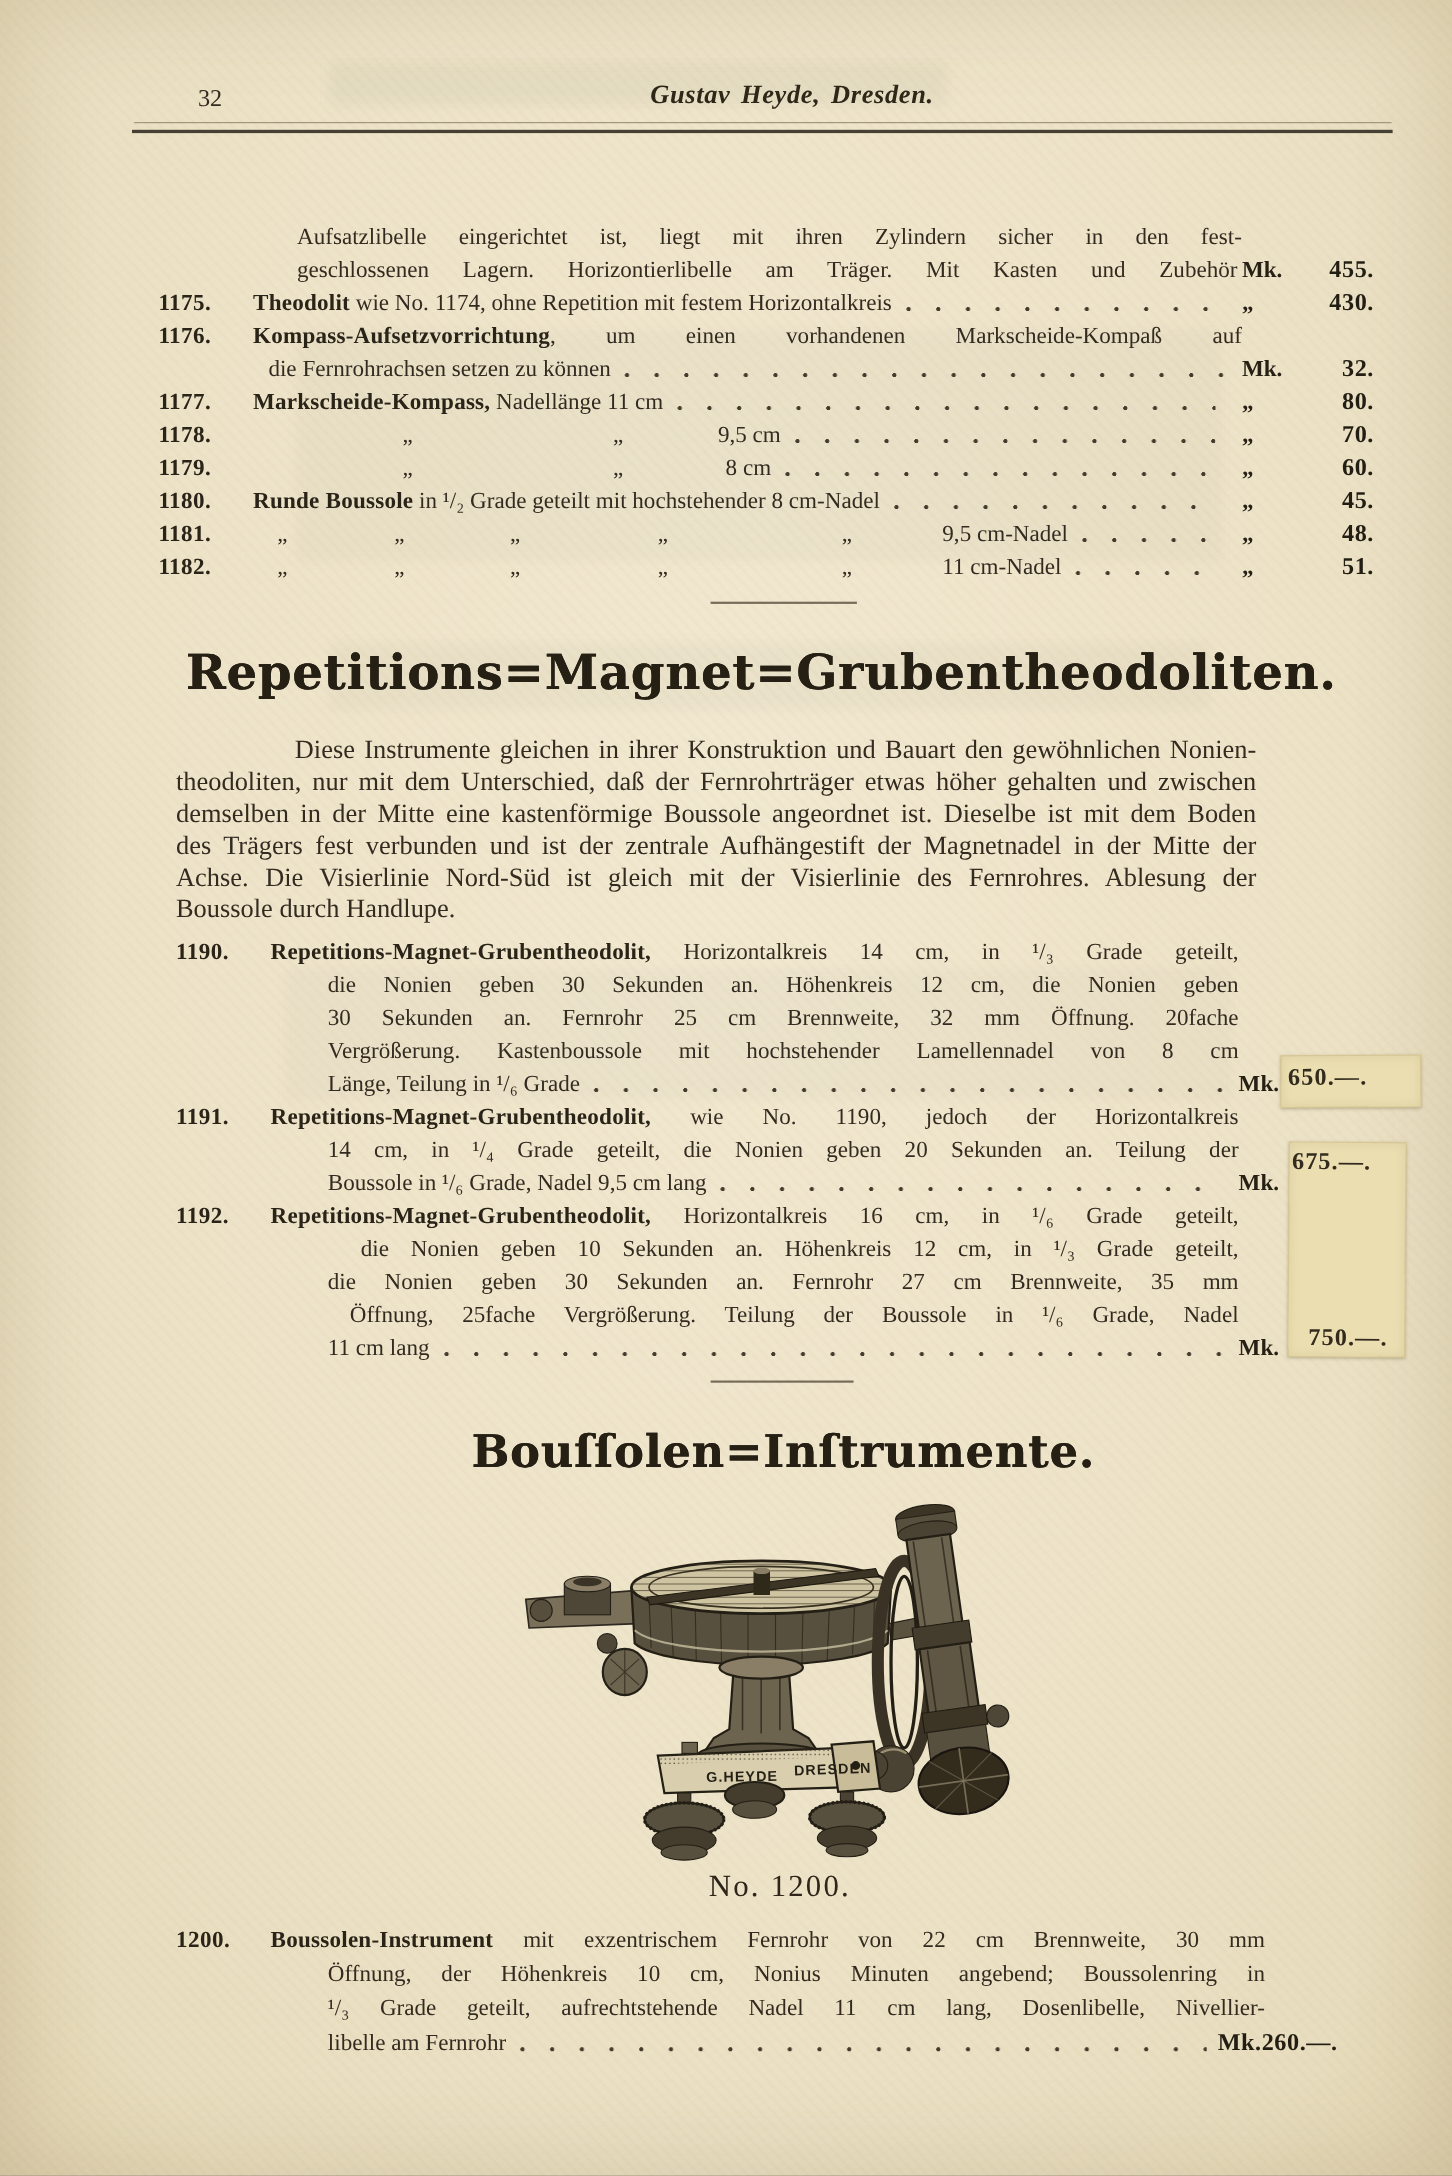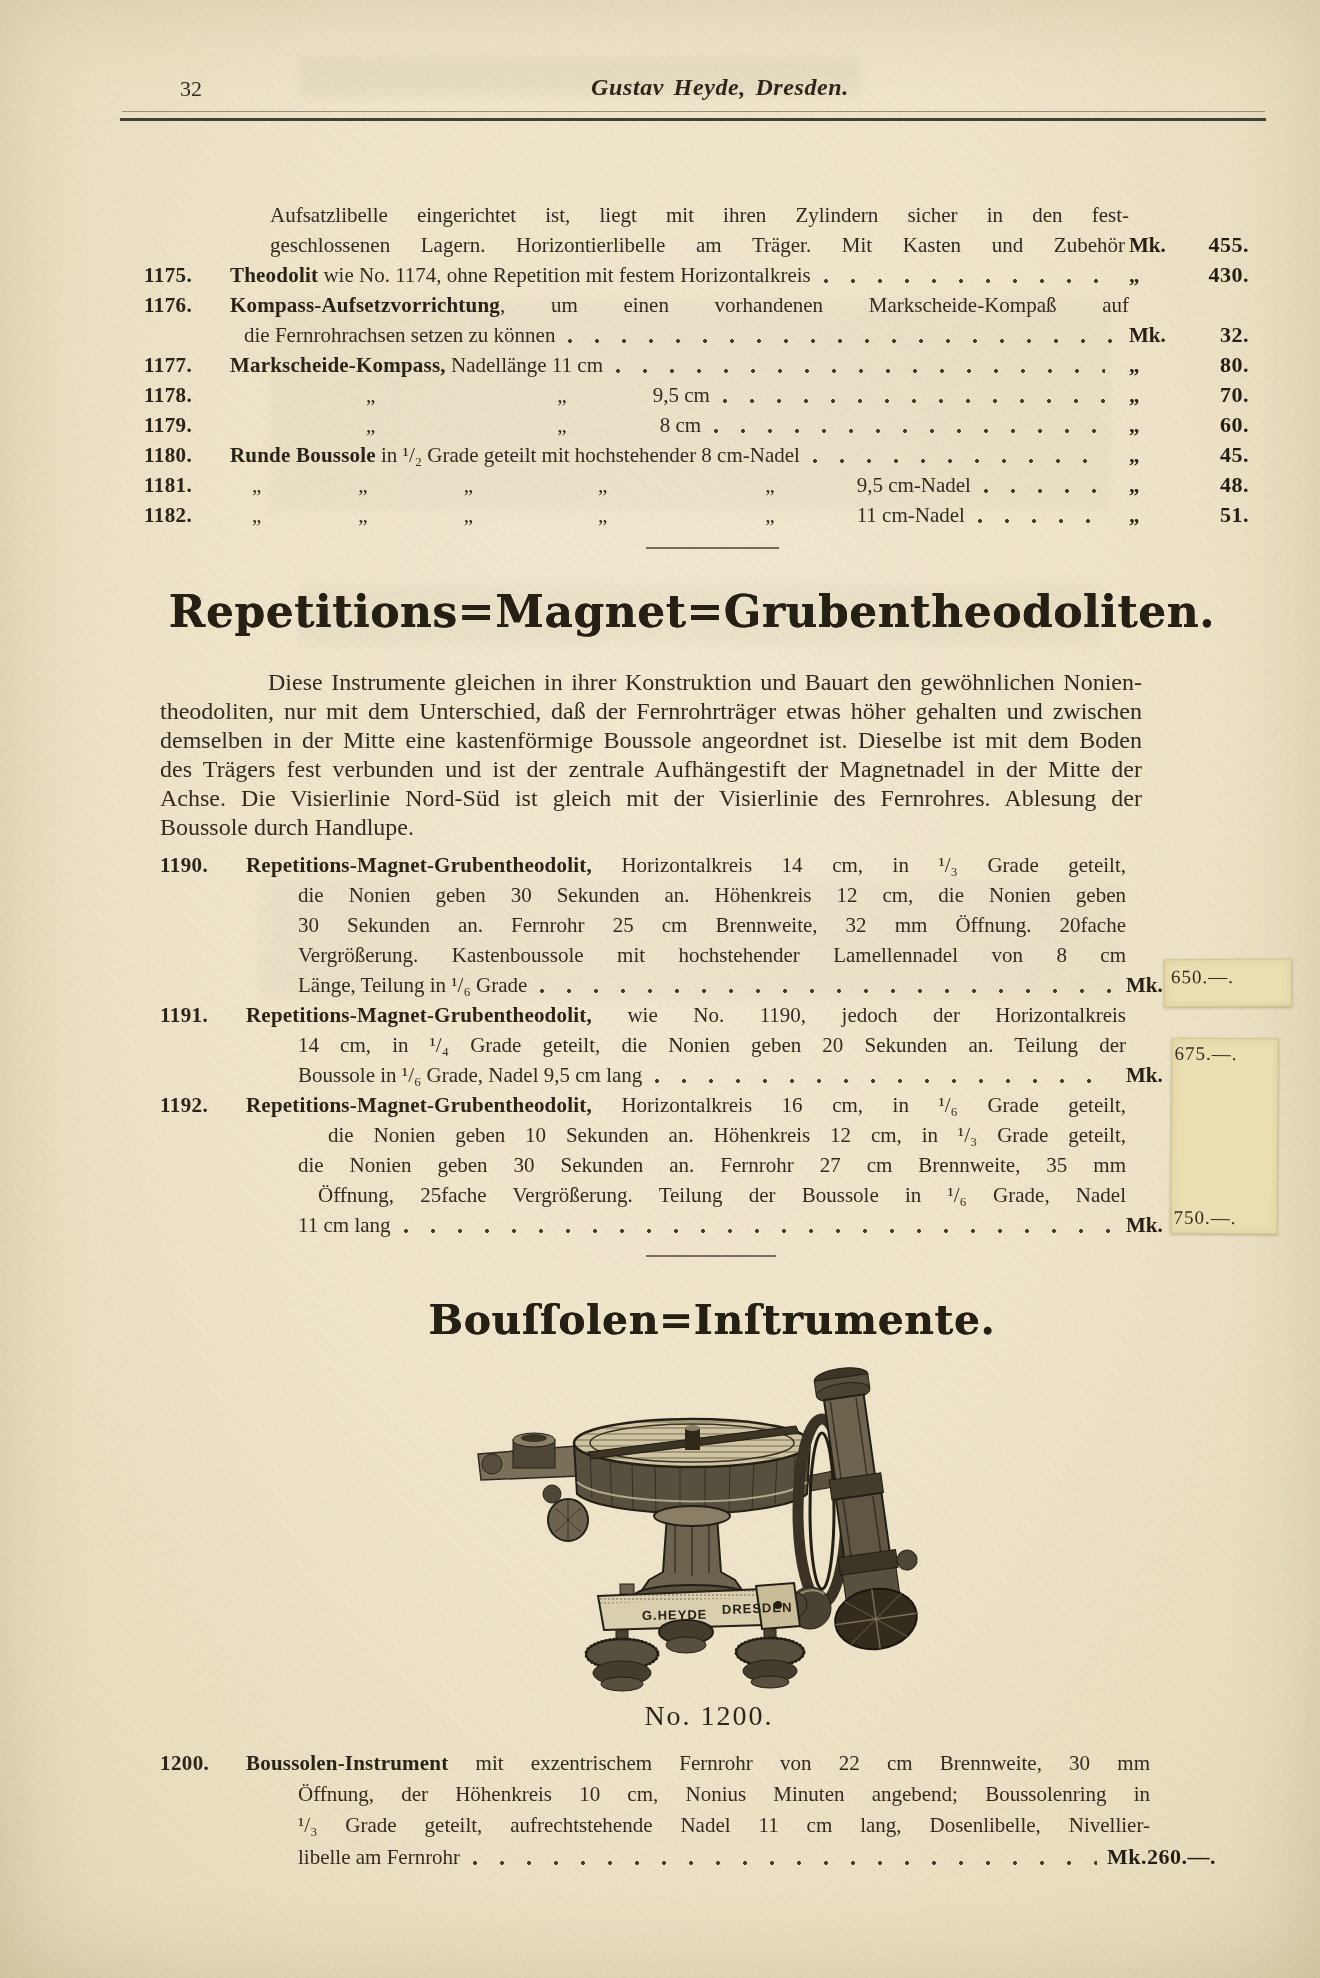--- a/index.html
+++ b/index.html
@@ -39,21 +39,21 @@
   .pline.nolast{text-align-last:auto;}
   
   .secheading{position:absolute;transform:translateX(-50%);font-family:"DejaVu Serif","Liberation Serif",serif;
     font-weight:bold;color:#251f14;text-shadow:0 0 .5px #251f14;}
   
   .shortrule{position:absolute;height:2px;background:#776c59;}
   
   .sticker{position:absolute;background:#ebdfb2;
     box-shadow:0 1px 3px rgba(70,55,20,.3), inset 0 0 10px rgba(130,105,45,.14);
     border:1px solid rgba(150,125,60,.25);}
-  .sticker .val{position:absolute;font-weight:normal;font-size:19px;color:#332c1e;letter-spacing:1px;white-space:nowrap;}
+  .sticker .val{position:absolute;font-weight:bold;font-size:22px;color:#332c1e;letter-spacing:1px;white-space:nowrap;}
   
   .caption{position:absolute;transform:translateX(-50%);font-size:28px;letter-spacing:2px;color:#2d2619;}
   svg text{font-family:"Liberation Sans","DejaVu Sans",sans-serif;}
 </style>
 </head>
 <body>
 
 <div id="page">
 
   <div class="ghost" style="left:300px;top:58px;width:560px;height:38px;background:rgba(112,126,104,.07);"></div>
@@ -223,21 +223,21 @@
         <span class="leader"></span>
         <span class="unit" style="flex: 0 0 46px; padding-left: 4px;">Mk.</span>
       </div>
     </div>
 
   <div class="sticker" style="left:1164px;top:959px;width:126px;height:46px;transform:rotate(-.3deg);">
     <span class="val" style="left:6px;top:6px;">650.—.</span>
   </div>
   <div class="sticker" style="left:1171px;top:1038px;width:105px;height:194px;transform:rotate(.4deg);">
     <span class="val" style="left:2px;top:4px;">675.—.</span>
-    <span class="val" style="left:2px;bottom:4px;margin-top:47px;">750.—.</span>
+    <span class="val" style="left:18px;bottom:4px;margin-top:47px;">750.—.</span>
   </div>
 
   <div class="shortrule" style="left:646px;top:1255px;width:130px;"></div>
 
   <div class="secheading" style="left:712px;top:1296px;font-size:41px;letter-spacing:.5px;">Bouſſolen=Inſtrumente.</div>
 
   <svg style="position:absolute;left:380px;top:1358px;" width="540" height="360" viewBox="0 0 540 360">
     <defs>
       <clipPath id="drumtop">
           <ellipse cx="312" cy="85" rx="118" ry="24"></ellipse>

